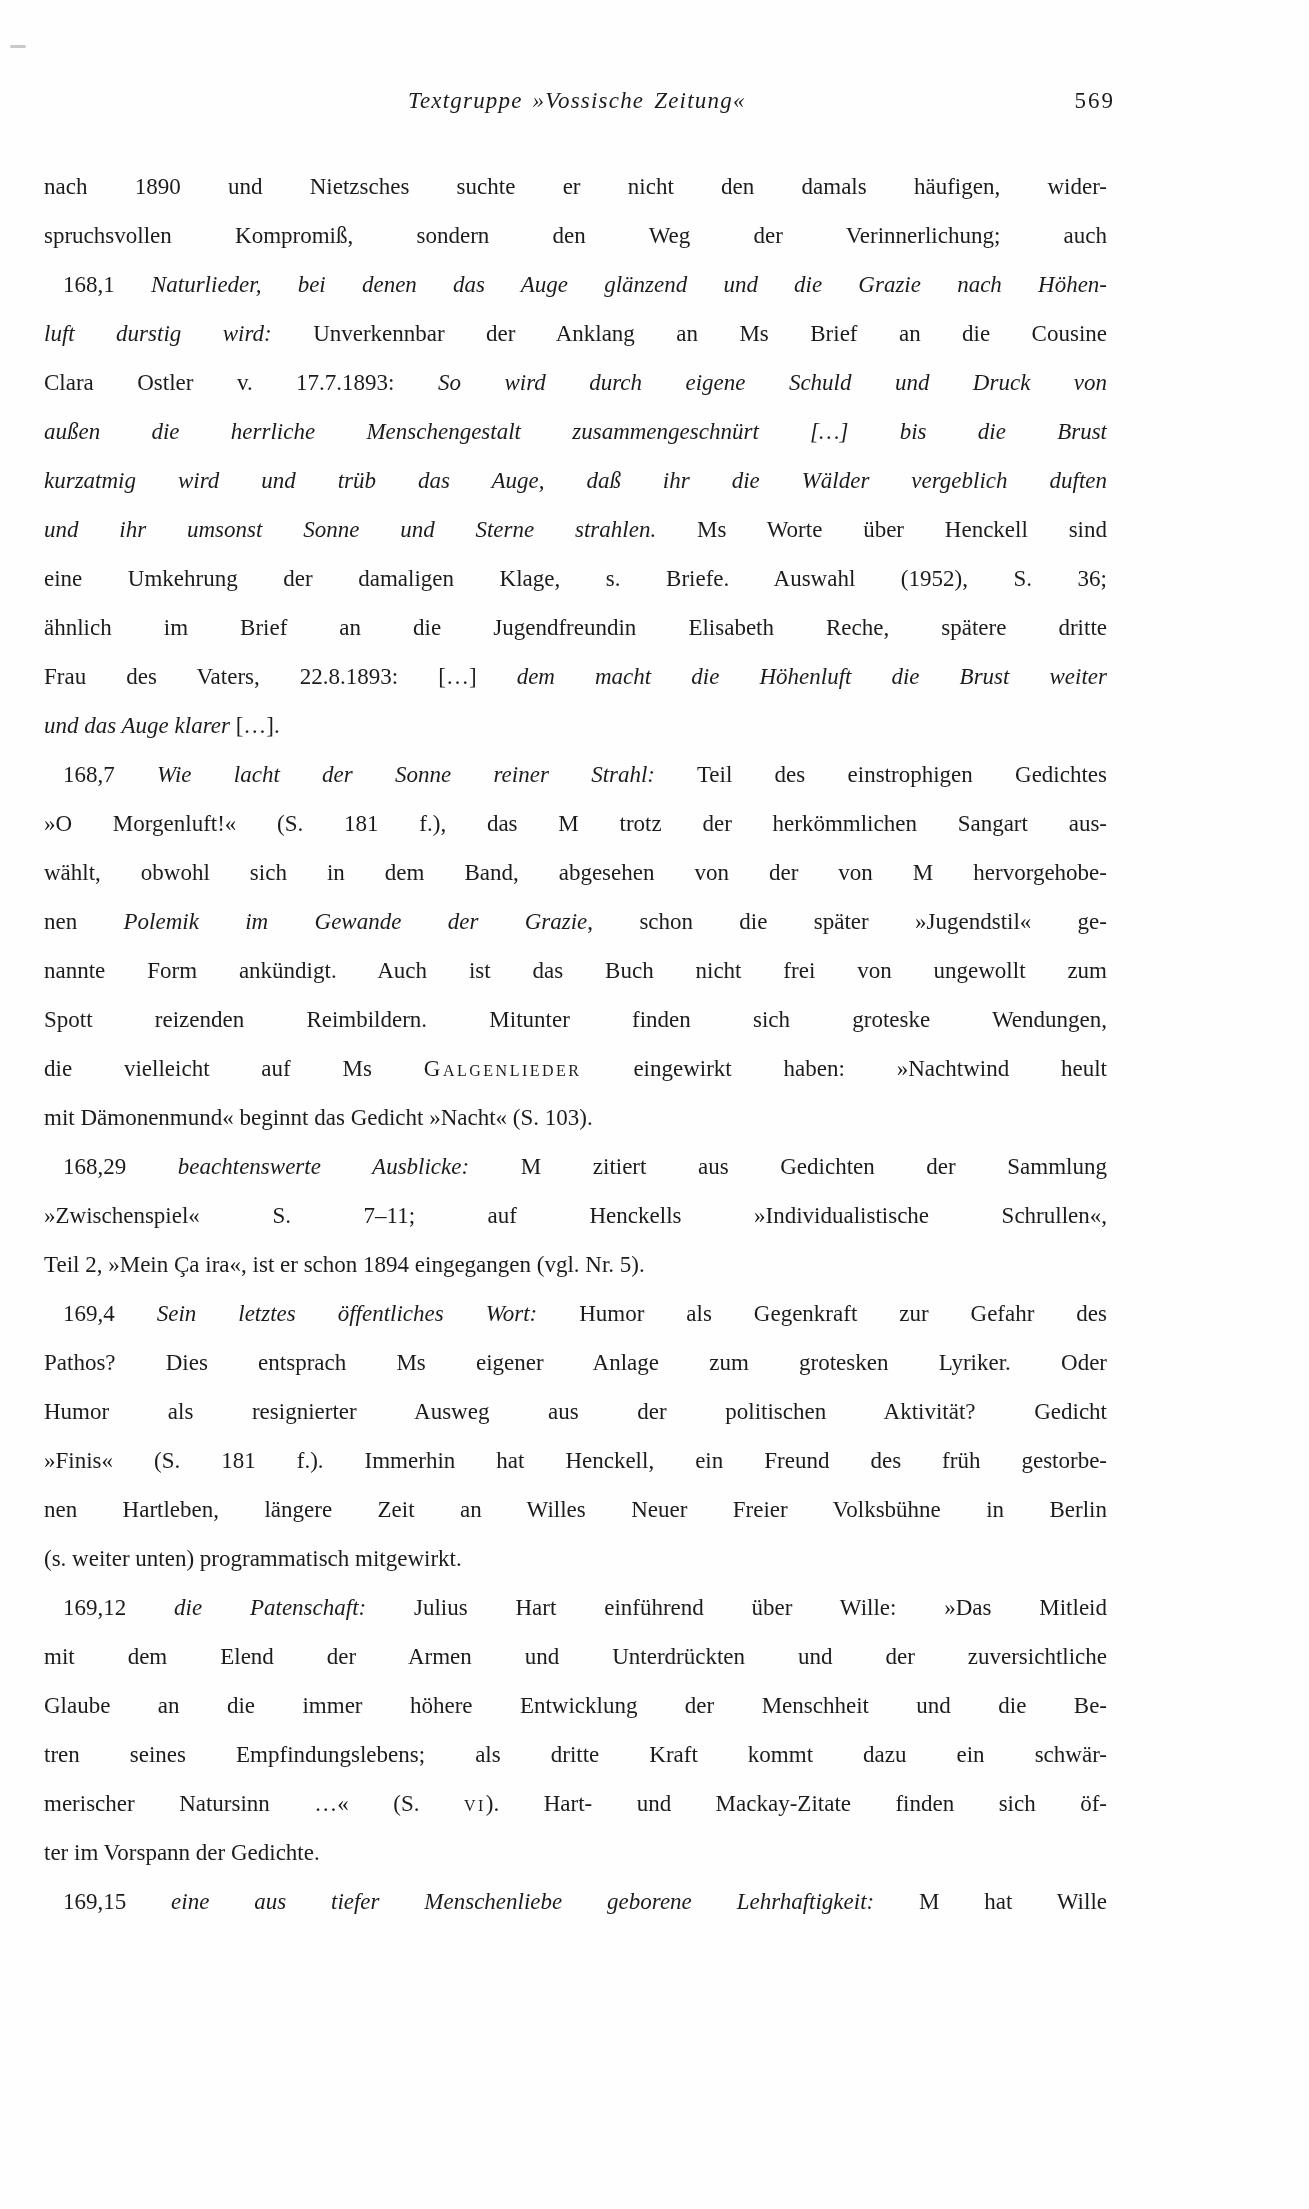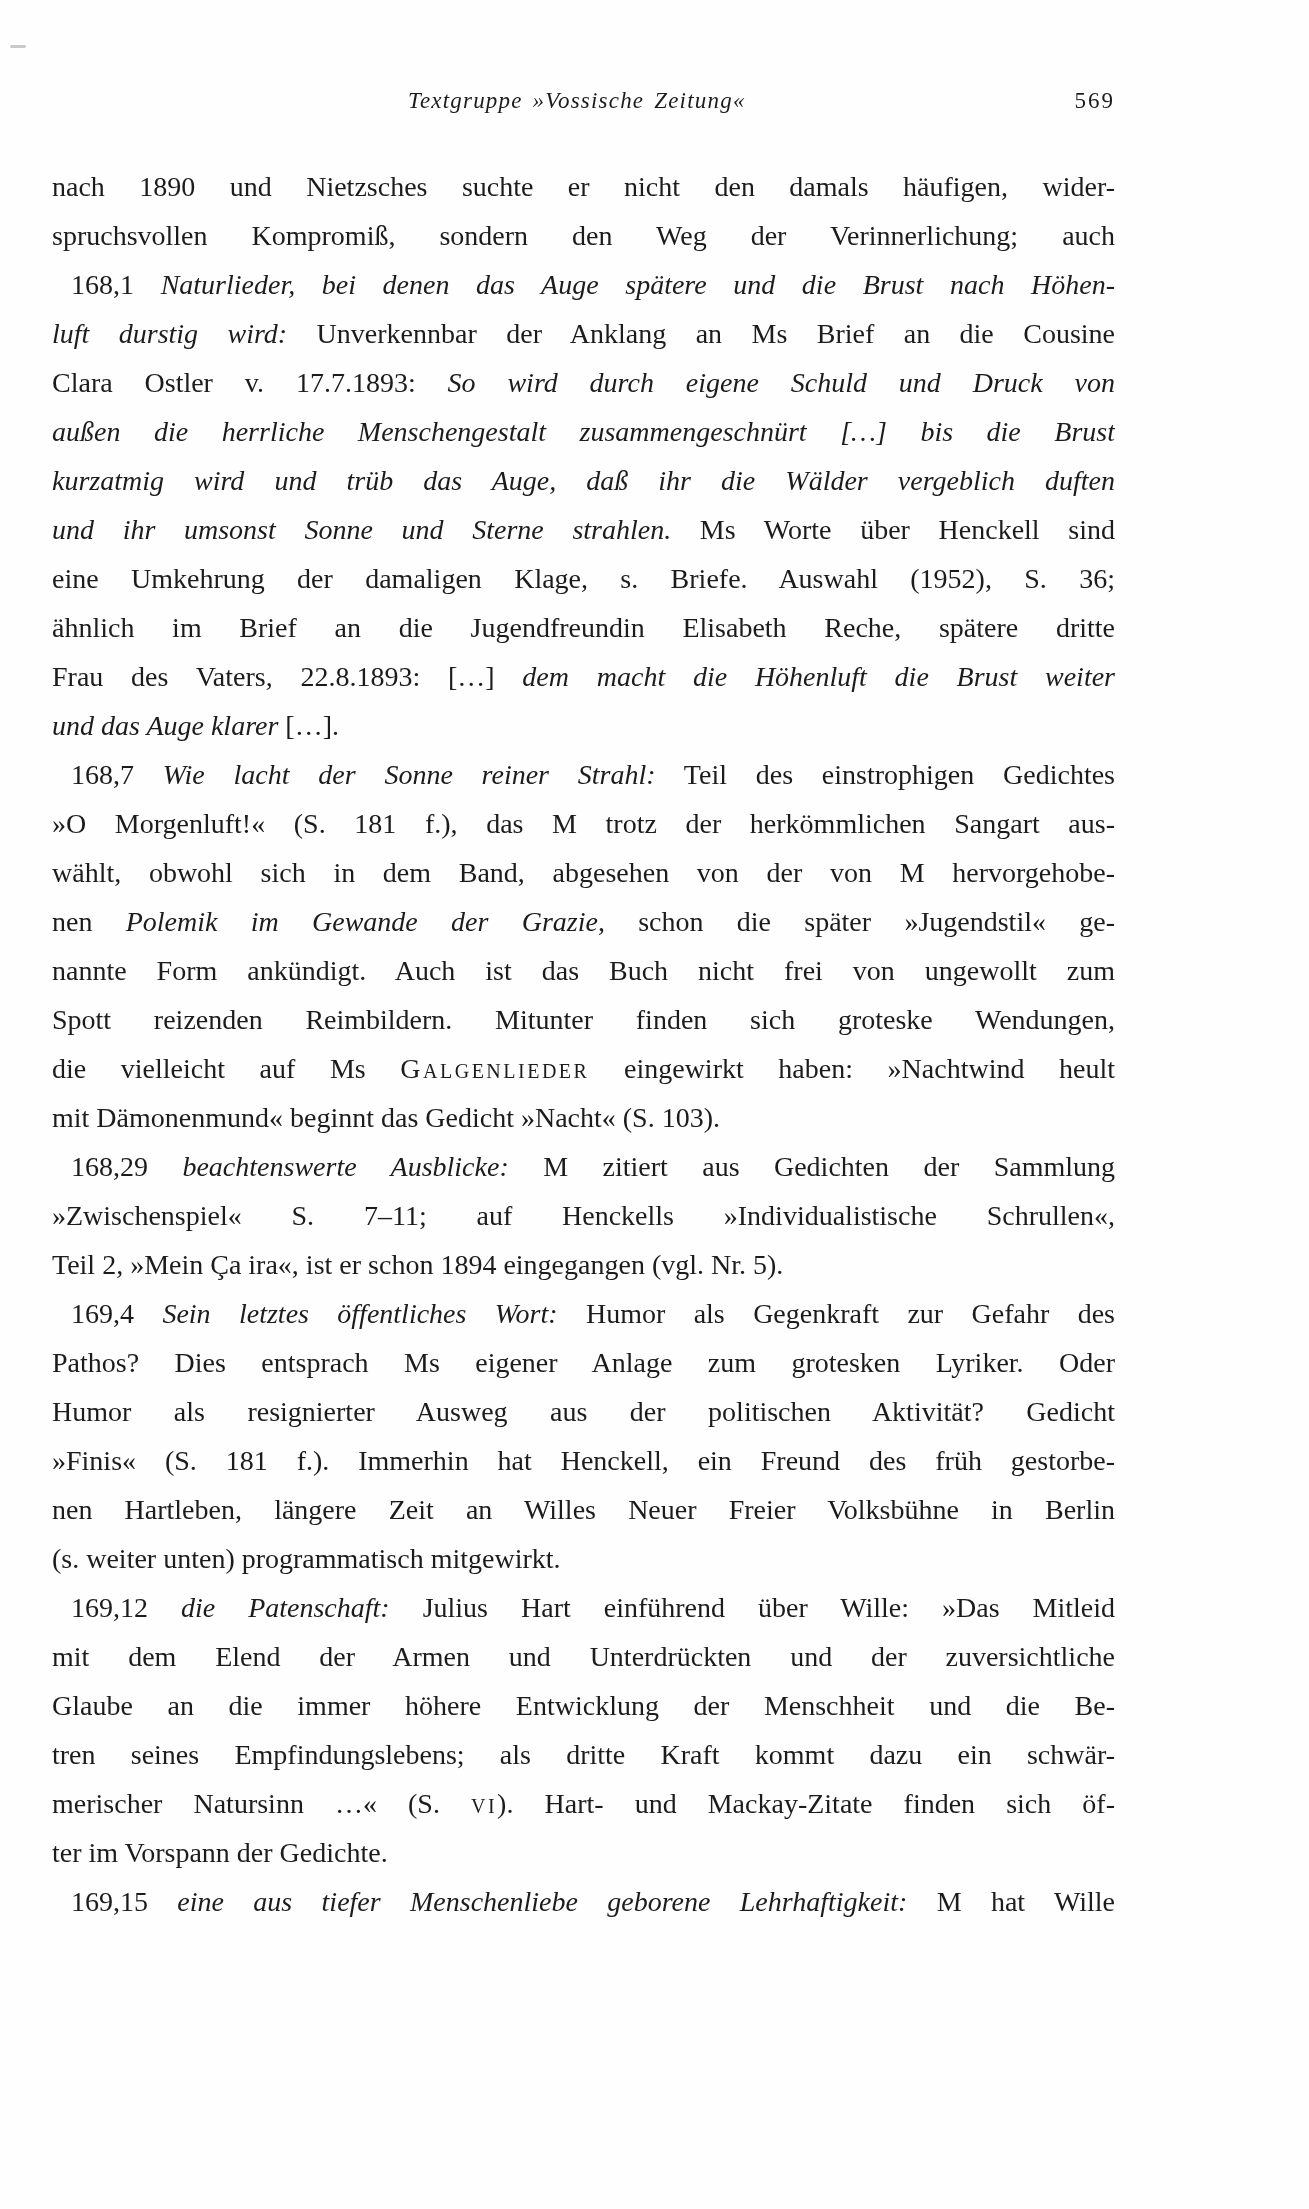--- a/index.html
+++ b/index.html
@@ -43,24 +43,24 @@
     white-space: nowrap;
   }
   .head-page {
     position: absolute;
     right: 0;
     top: 0;
     letter-spacing: 2px;
   }
   .body-text {
     position: absolute;
-    left: 52px;
+    left: 44px;
     top: 162px;
     width: 1063px;
-    font-size: 28px;
+    font-size: 23px;
     line-height: 49px;
   }
   .paragraph {
     margin: 0;
   }
   .line {
     text-align: justify;
     text-align-last: justify;
     height: 49px;
     overflow: hidden;
@@ -87,21 +87,21 @@
     <span class="head-title">Textgruppe »Vossische Zeitung«</span>
     <span class="head-page">569</span>
   </div>
 
   <div class="body-text">
       <div class="paragraph">
         <div class="line"><span class="run-n">nach 1890 und Nietzsches suchte er nicht den damals häufigen, wider-</span></div>
         <div class="line"><span class="run-n">spruchsvollen Kompromiß, sondern den Weg der Verinnerlichung; auch</span></div>
       </div>
       <div class="paragraph">
-        <div class="line"><span class="run-b">168</span><span class="run-n">,1 </span><span class="run-i">Naturlieder, bei denen das Auge spätere und die Brust nach Höhen-</span></div>
+        <div class="line"><span class="run-b">168</span><span class="run-n">,1 </span><span class="run-i">Naturlieder, bei denen das Auge glänzend und die Grazie nach Höhen-</span></div>
         <div class="line"><span class="run-i">luft durstig wird:</span><span class="run-n"> Unverkennbar der Anklang an Ms Brief an die Cousine</span></div>
         <div class="line"><span class="run-n">Clara Ostler v. 17.7.1893: </span><span class="run-i">So wird durch eigene Schuld und Druck von</span></div>
         <div class="line"><span class="run-i">außen die herrliche Menschengestalt zusammengeschnürt […] bis die Brust</span></div>
         <div class="line"><span class="run-i">kurzatmig wird und trüb das Auge, daß ihr die Wälder vergeblich duften</span></div>
         <div class="line"><span class="run-i">und ihr umsonst Sonne und Sterne strahlen.</span><span class="run-n"> Ms Worte über Henckell sind</span></div>
         <div class="line"><span class="run-n">eine Umkehrung der damaligen Klage, s. Briefe. Auswahl (1952), S. 36;</span></div>
         <div class="line"><span class="run-n">ähnlich im Brief an die Jugendfreundin Elisabeth Reche, spätere dritte</span></div>
         <div class="line"><span class="run-n">Frau des Vaters, 22.8.1893: […] </span><span class="run-i">dem macht die Höhenluft die Brust weiter</span></div>
         <div class="line last"><span class="run-i">und das Auge klarer </span><span class="run-n">[…].</span></div>
       </div>

